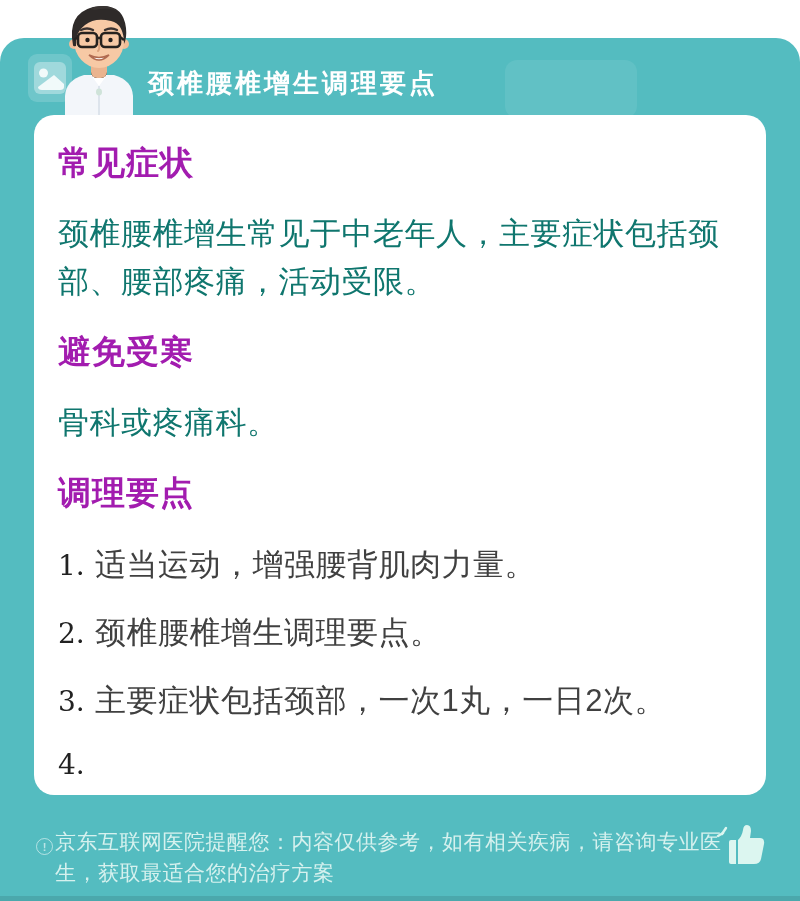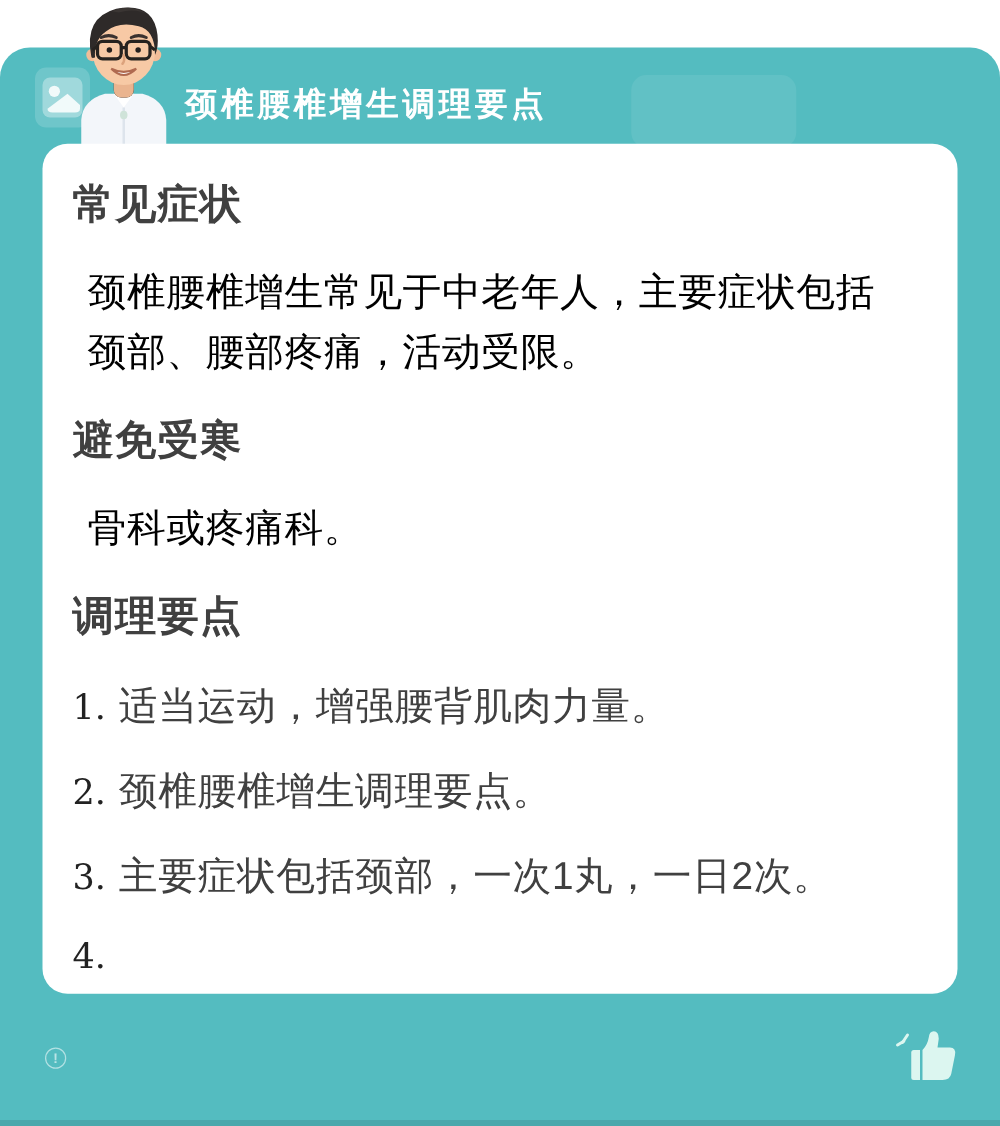--- a/index.html
+++ b/index.html
@@ -32,25 +32,25 @@
     white-space:nowrap;
     margin-top:12px;
   }
   
   .card{
     position:absolute;left:34px;top:115px;width:732px;height:680px;
     background:#ffffff;border-radius:20px;
     box-sizing:border-box;padding:2px 24px;overflow:hidden;
   }
   .card h2{
-    margin:24px 0;color:#404040;font-size:33px;font-weight:bold;
+    margin:24px 0;color:#a21caf;font-size:33px;font-weight:bold;
     letter-spacing:1px;
   }
   .card p{
-    margin:24px 12px;color:#000000;font-size:31px;line-height:48px;
+    margin:24px 0;color:#0f766e;font-size:31px;line-height:48px;
     letter-spacing:0.5px;
   }
   .rlist{margin:28px 0 0;padding:0;list-style:none;}
   .rlist li{display:flex;align-items:baseline;margin:0 0 26px;}
   .rlist .num{
     font-family:"DejaVu Serif","Liberation Serif",serif;
     color:#222222;font-size:28px;width:37px;flex:0 0 37px;
   }
   .rlist .txt{color:#404040;font-size:31px;letter-spacing:0.5px;}
   
@@ -141,20 +141,21 @@
         <span class="txt">主要症状包括颈部，一次1丸，一日2次。</span>
       </li>
       <li>
         <span class="num">4.</span>
       </li>
 
     </ol>
   </div>
 
   <div class="info-badge">!</div>
+  <div class="footer-text">京东互联网医院提醒您：内容仅供参考，如有相关疾病，请咨询专业医生，获取最适合您的治疗方案</div>
 
   <svg class="thumb-icon" viewBox="0 0 52 48">
     <path d="M6,14 L10,8" stroke="#DCF6F0" stroke-width="2.4" stroke-linecap="round"></path>
     <path d="M2,16 L7,13" stroke="#DCF6F0" stroke-width="2.4" stroke-linecap="round"></path>
     <path d="M13,22 Q13,20 15,20 L20,20 L20,44 L15,44 Q13,44 13,42 Z" fill="#DCF6F0"></path>
     <path d="M22,44 L22,20 Q26,16 27,10 Q27.5,5 31,5 Q35,5 35,11 L34,18 L44,18 Q49,18 48,24 L45,39 Q44,44 38,44 Z" fill="#DCF6F0"></path>
   </svg>
 
 </div>
 

